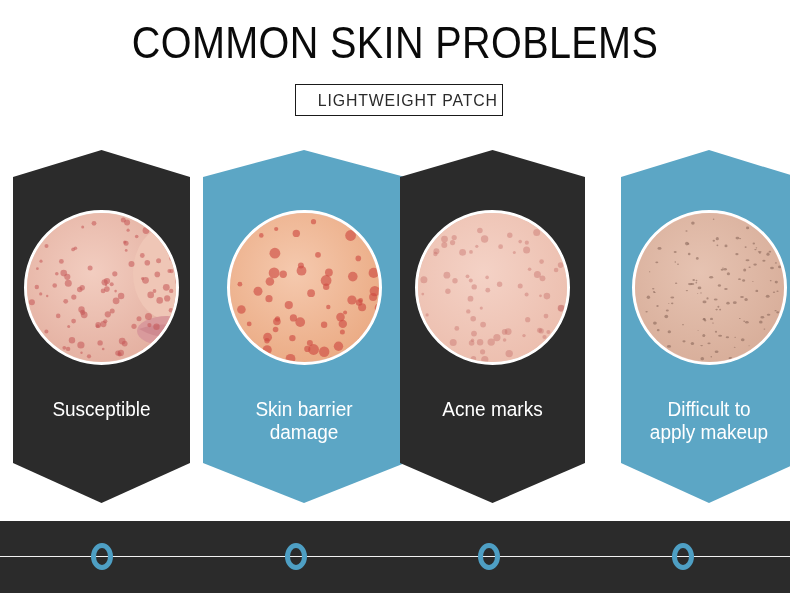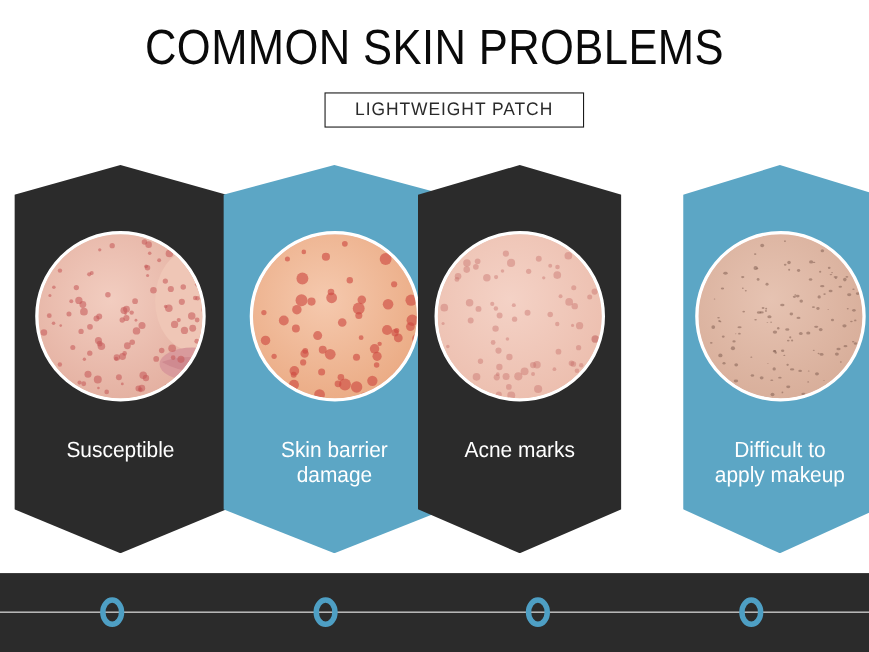--- a/index.html
+++ b/index.html
@@ -31,28 +31,28 @@
     color: #0a0a0a;
     transform: scaleX(0.88);
     transform-origin: 50% 50%;
     white-space: nowrap;
   }
 
   #subtitle-box {
     position: absolute;
     left: 295px;
     top: 84px;
-    width: 236px;
+    width: 208px;
     height: 32px;
     box-sizing: border-box;
     border: 1.3px solid #1a1a1a;
     background: #ffffff;
     display: flex;
     align-items: center;
-    justify-content: center;
+    justify-content: flex-end;
   }
   #subtitle-box .subtitle-text {
     font-family: "Liberation Sans Narrow", "Liberation Sans", sans-serif;
     font-size: 16.5px;
     letter-spacing: 0.9px;
     color: #2a2a2a;
     transform: scaleX(0.96);
     white-space: nowrap;
   }
 
@@ -142,21 +142,21 @@
 </head>
 <body>
 
 <div id="page-title">COMMON SKIN PROBLEMS</div>
 
 <div id="subtitle-box">
   <span class="subtitle-text">LIGHTWEIGHT PATCH</span>
 </div>
 
 <div id="cards">
-    <div class="card dark" style="left: 13px; width: 177px; padding-left: 16px;">
+    <div class="card dark" style="left: 13px; width: 177px;">
       <div class="card-photo">
         <div class="photo-inner"><svg xmlns="http://www.w3.org/2000/svg" width="156" height="156" viewBox="0 0 156 156">
             <defs>
               <radialGradient id="g0" cx="42%" cy="38%" r="78%">
                 <stop offset="0%" stop-color="#f2cdc0"></stop>
                 <stop offset="100%" stop-color="#e0a898"></stop>
               </radialGradient>
             </defs>
             <rect width="156" height="156" fill="url(#g0)"></rect>
             <ellipse cx="140" cy="60" rx="34" ry="46" fill="#efc6b6"></ellipse>
@@ -318,21 +318,21 @@
             <ellipse cx="47.5" cy="105.9" rx="2.6" ry="2.6" fill="rgba(205,72,64,0.62)"></ellipse>
             <ellipse cx="11.4" cy="96.5" rx="4.3" ry="4.3" fill="rgba(205,72,64,0.62)"></ellipse>
             <ellipse cx="88.0" cy="41.8" rx="2.9" ry="2.9" fill="rgba(205,72,64,0.62)"></ellipse>
             <ellipse cx="46.2" cy="16.0" rx="2.1" ry="2.1" fill="rgba(205,72,64,0.62)"></ellipse>
             <ellipse cx="70.2" cy="109.1" rx="4.9" ry="4.9" fill="rgba(205,72,64,0.62)"></ellipse>
             <ellipse cx="60.5" cy="145.8" rx="4.9" ry="4.9" fill="rgba(205,72,64,0.62)"></ellipse>
           </svg></div>
       </div>
       <div class="card-label"><span class="l1">Skin barrier</span><span class="l2">damage</span></div>
     </div>
-    <div class="card dark" style="left: 380px; width: 185px;">
+    <div class="card dark" style="left: 400px; width: 185px;">
       <div class="card-photo">
         <div class="photo-inner"><svg xmlns="http://www.w3.org/2000/svg" width="156" height="156" viewBox="0 0 156 156">
             <defs>
               <radialGradient id="g2" cx="42%" cy="38%" r="78%">
                 <stop offset="0%" stop-color="#f4d2c6"></stop>
                 <stop offset="100%" stop-color="#eab9a8"></stop>
               </radialGradient>
             </defs>
             <rect width="156" height="156" fill="url(#g2)"></rect>
             <ellipse cx="150.9" cy="78.2" rx="1.5" ry="1.5" fill="rgba(198,110,104,0.42)"></ellipse>

